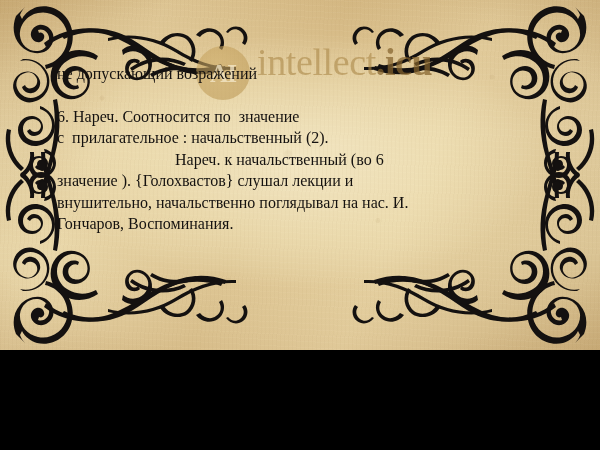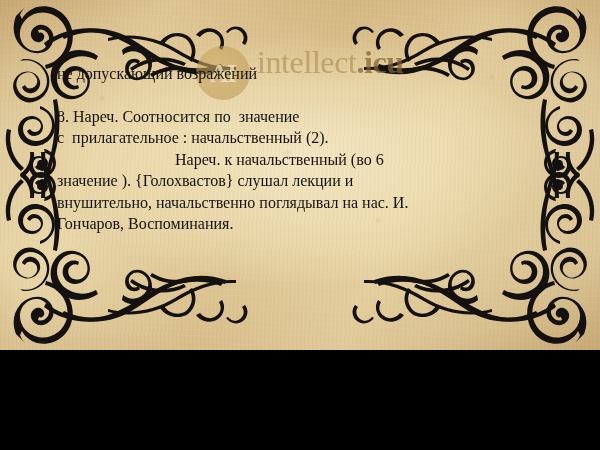--- a/index.html
+++ b/index.html
@@ -73,21 +73,21 @@
   }
   #wm-badge span {
     font-size: 25px;
     font-weight: bold;
     color: rgba(246,236,206,0.72);
     letter-spacing: -1px;
     line-height: 1;
   }
   #wm-text { margin-left: 7px; margin-top: 3px; }
   #wm-title {
-    font-size: 32px;
+    font-size: 38px;
     line-height: 30px;
     letter-spacing: -0.4px;
     white-space: nowrap;
     color: rgba(170,135,72,0.60);
   }
   #wm-title .tld { font-weight: bold; color: rgba(132,98,44,0.72); }
   #wm-sub {
     margin-top: 3px;
     font-size: 13px;
     line-height: 14px;
@@ -228,21 +228,21 @@
     <div id="wm-badge">
       <span>AI</span>
     </div>
     <div id="wm-text">
       <div id="wm-title"><span>intellect</span><span class="tld">.icu</span></div>
     </div>
   </div>
 
   <div id="content">
     <p class="para" id="para-lead">не допускающий возражений</p>
-    <p class="para">8. Нареч. Соотносится по  значение
+    <p class="para">6. Нареч. Соотносится по  значение
 с  прилагательное : начальственный (2).</p>
     <p class="para"><span class="indent"></span><span>Нареч. к начальственный (во 6
 значение ). {Голохвастов} слушал лекции и
 внушительно, начальственно поглядывал на нас. И.
 Гончаров, Воспоминания.</span></p>
   </div>
 
 </div>
 
 </body></html>

